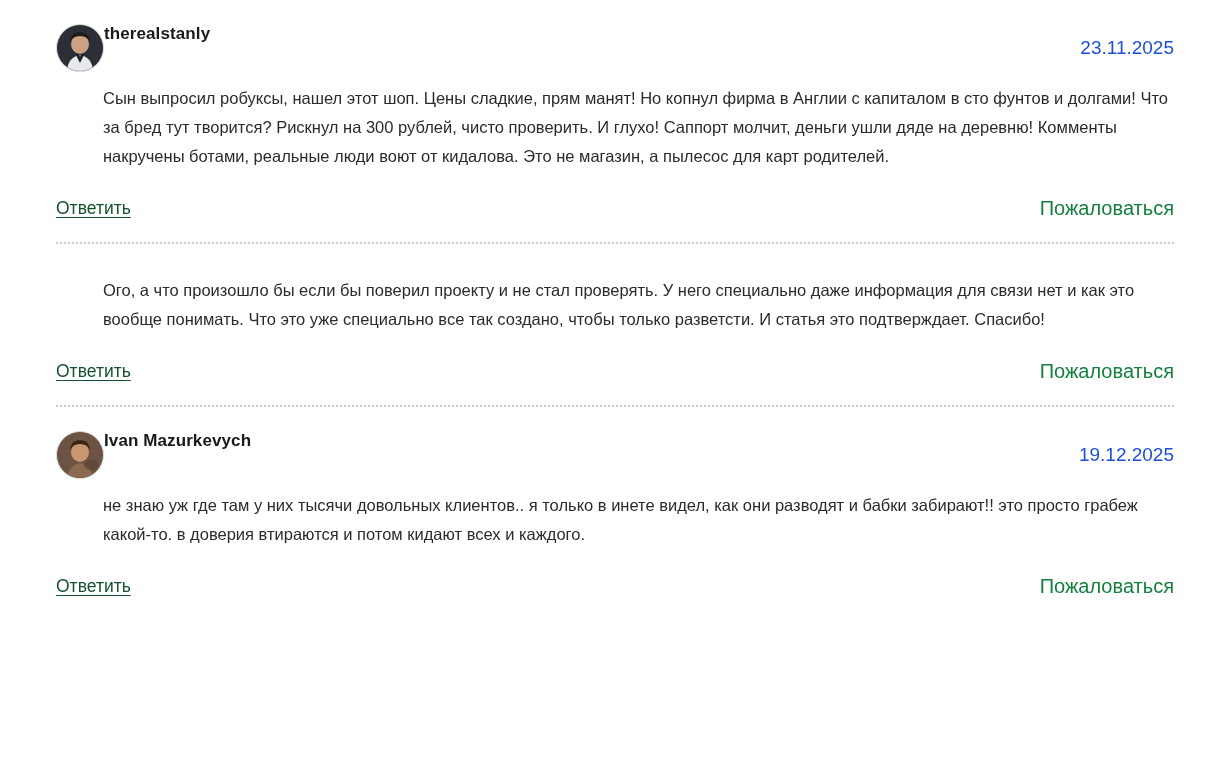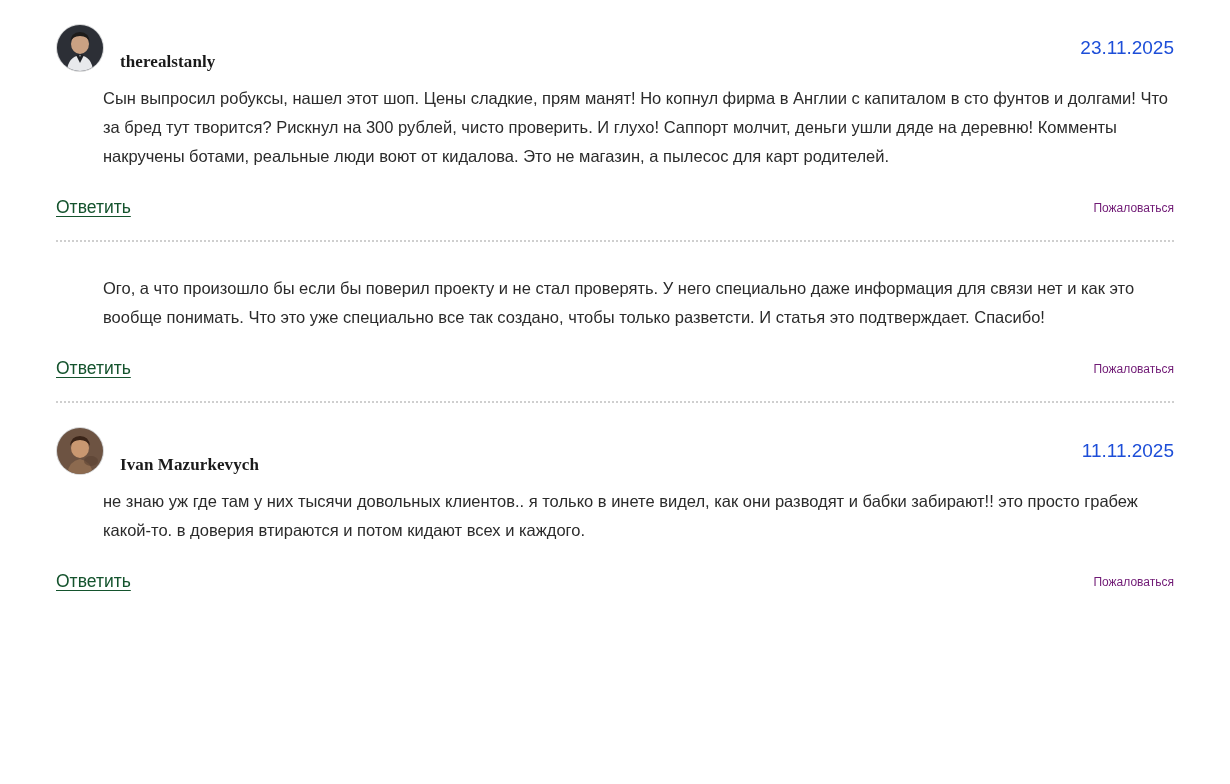--- a/index.html
+++ b/index.html
@@ -23,23 +23,21 @@
     padding-top: 22px;
   }
   .comment-head {
     display: flex;
     align-items: center;
     justify-content: space-between;
     height: 52px;
   }
   .author-block {
     display: flex;
-    align-items: flex-end;
-    gap: 16px;
-    font-family: Liberation Serif, serif;
+    align-items: flex-start;
   }
   .avatar {
     width: 46px;
     height: 46px;
     border-radius: 50%;
     overflow: hidden;
     flex: 0 0 auto;
     border: 1px solid #d8d8d8;
     position: relative;
     background: #b9c0c7;
@@ -72,22 +70,22 @@
     border-bottom: 2px dotted #cfcfcf;
   }
   .action-link {
     font-size: 17.5px;
     color: #14532d;
     text-decoration: underline;
     text-underline-offset: 3px;
     cursor: pointer;
   }
   .action-right {
-    font-size: 12px;
-    color: #701a75;
+    font-size: 20px;
+    color: #15803d;
     cursor: pointer;
     text-align: right;
   }
   .comment:last-child .comment-actions {
     border-bottom: none;
   }
 </style>
 </head>
 <body>
 
@@ -131,21 +129,21 @@
           <svg viewBox="0 0 46 46" xmlns="http://www.w3.org/2000/svg">
             <rect width="46" height="46" fill="#6d5342"></rect>
             <ellipse cx="23" cy="20" rx="9" ry="10" fill="#c99871"></ellipse>
             <path d="M13 18 Q14 8 23 8 Q32 8 33 18 Q30 12 23 12 Q16 12 13 18 Z" fill="#3a2418"></path>
             <path d="M10 46 Q12 33 23 31 Q34 33 36 46 Z" fill="#8c6a4f"></path>
             <ellipse cx="34" cy="33" rx="7" ry="5" fill="#5a4132" opacity="0.6"></ellipse>
           </svg>
         </div>
         <span class="author-name">Ivan Mazurkevych</span>
       </div>
-      <span class="comment-date">11.11.2025</span>
+      <span class="comment-date">19.12.2025</span>
     </div>
     <div class="comment-body">не знаю уж где там у них тысячи довольных клиентов.. я только в инете видел, как они разводят и бабки забирают!! это просто грабеж какой-то. в доверия втираются и потом кидают всех и каждого.</div>
     <div class="comment-actions">
       <span class="action-link">Ответить</span>
       <span class="action-right">Пожаловаться</span>
     </div>
   </div>
 
 </div>
 

